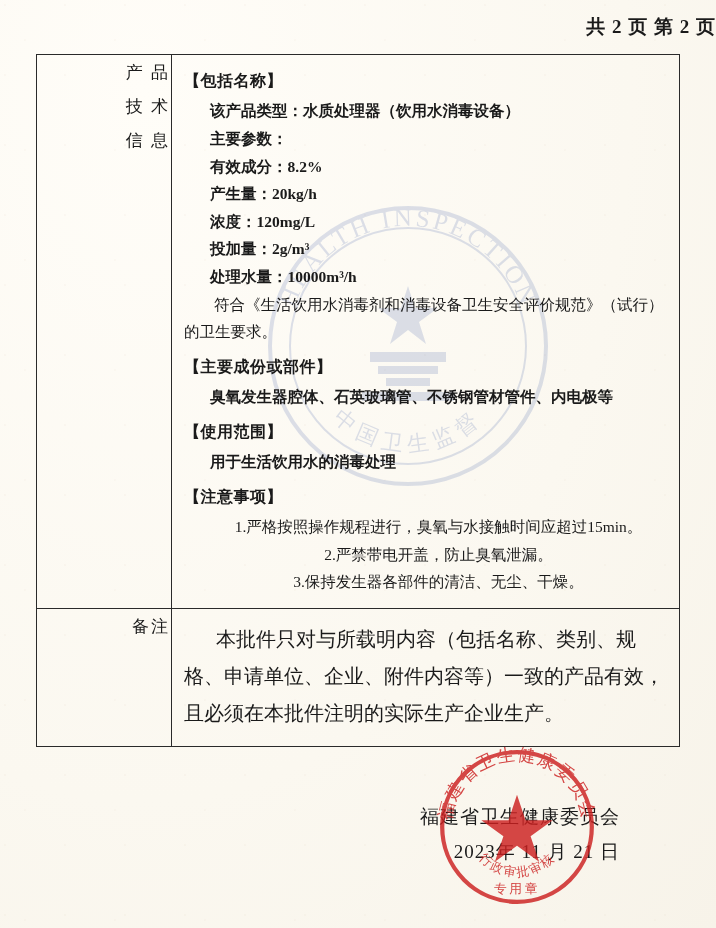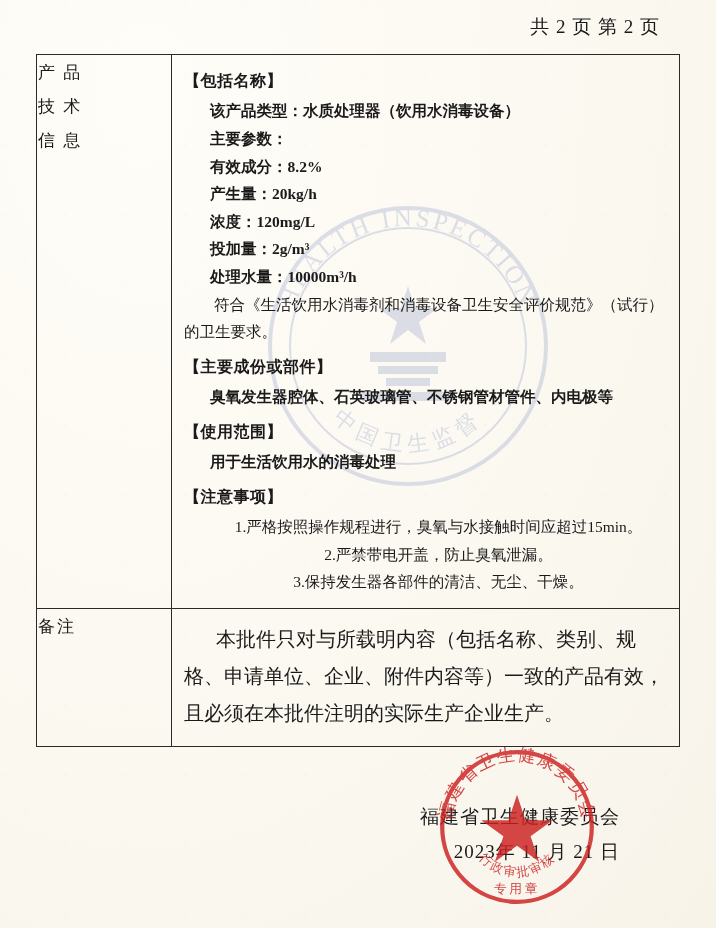--- a/index.html
+++ b/index.html
@@ -46,41 +46,40 @@
     pointer-events: none;
   }
   .content {
     position: relative;
     z-index: 3;
   }
 
   .page-header {
     text-align: center;
     font-size: 19px;
-    font-weight: normal;
+    font-weight: bold;
     letter-spacing: 1px;
     padding-top: 14px;
-    padding-right: 56px;
     text-align: right;
     margin-left: 35px;
   }
 
   table.doc-table {
     border-collapse: collapse;
     margin: 14px auto 0 auto;
     width: 644px;
     table-layout: fixed;
   }
   table.doc-table td {
     border: 1px solid #2a2a2a;
     vertical-align: top;
   }
   td.label-cell {
     width: 132px;
-    text-align: left;
+    text-align: right;
     vertical-align: middle;
     font-size: 17px;
     line-height: 2.0;
     letter-spacing: 2px;
   }
   td.body-cell {
     padding: 10px 12px 12px 12px;
     font-size: 15.5px;
     line-height: 1.78;
   }

